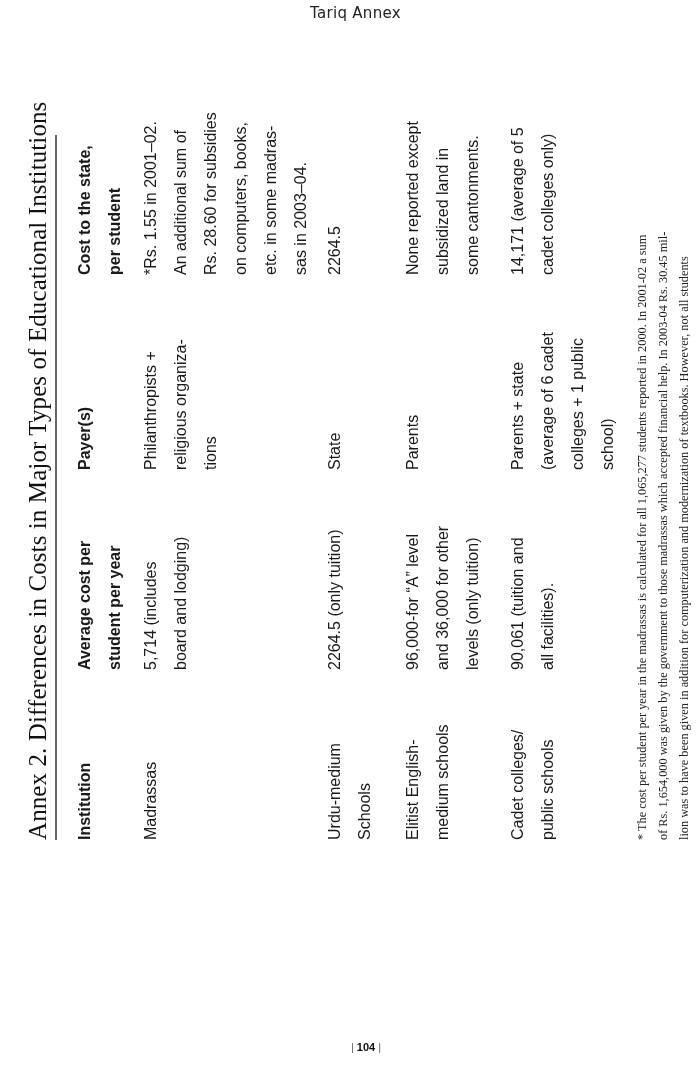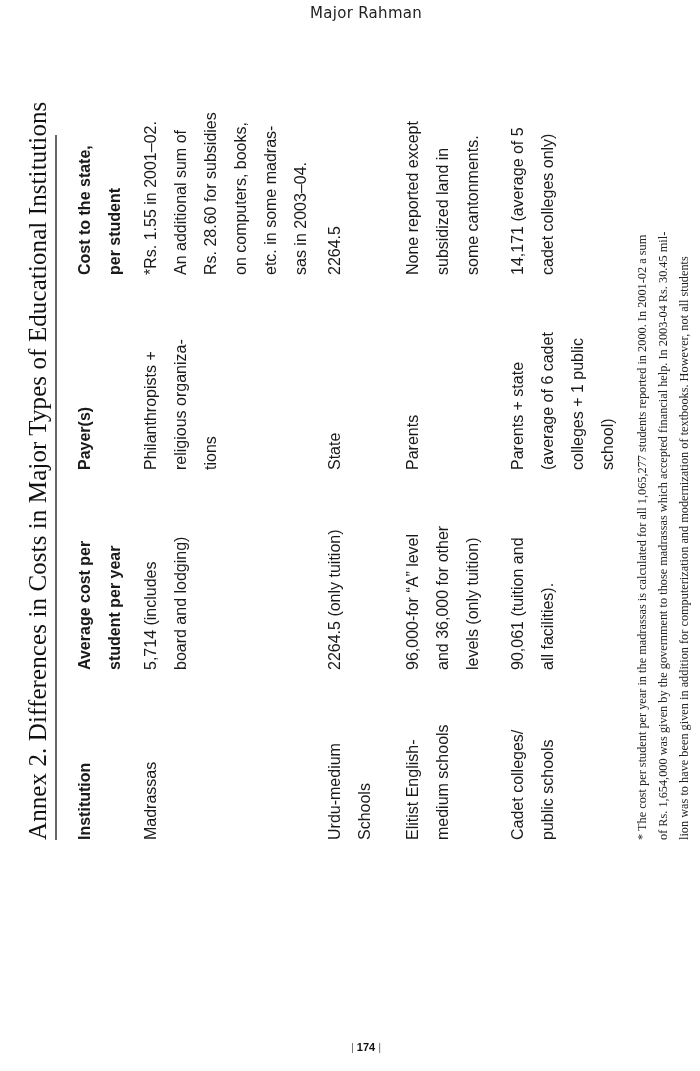--- a/index.html
+++ b/index.html
@@ -45,21 +45,21 @@
   .footnote {
     position:absolute; left:231px; top:632px; width:820px;
     font-family:"Liberation Serif", serif; font-size:12.3px; color:#222;
     line-height:21px;
   }
   .footnote .line { white-space:nowrap; }
 </style>
 </head>
 <body>
 
-<div class="running-head">Major Rahman</div>
+<div class="running-head">Tariq Annex</div>
 
 <div class="land">
   <div class="title">Annex 2. Differences in Costs in Major Types of Educational Institutions</div>
   <div class="rule"></div>
 
   <div class="tbl">
 
     <div class="row hdr" style="top:0;">
       <div class="cell c0">
         <span class="line">Institution</span>
@@ -159,14 +159,14 @@
   </div>
 
   <div class="footnote">
     <span class="line">* The cost per student per year in the madrassas is calculated for all 1,065,277 students reported in 2000. In 2001-02 a sum</span>
     <span class="line">of Rs. 1,654,000 was given by the government to those madrassas which accepted financial help. In 2003-04 Rs. 30.45 mil-</span>
     <span class="line">lion was to have been given in addition for computerization and modernization of textbooks. However, not all students</span>
   </div>
 </div>
 
 <div class="page-number">
-  <span class="bar">|</span><b>174</b><span class="bar">|</span>
+  <span class="bar">|</span><b>104</b><span class="bar">|</span>
 </div>
 
 </body></html>

